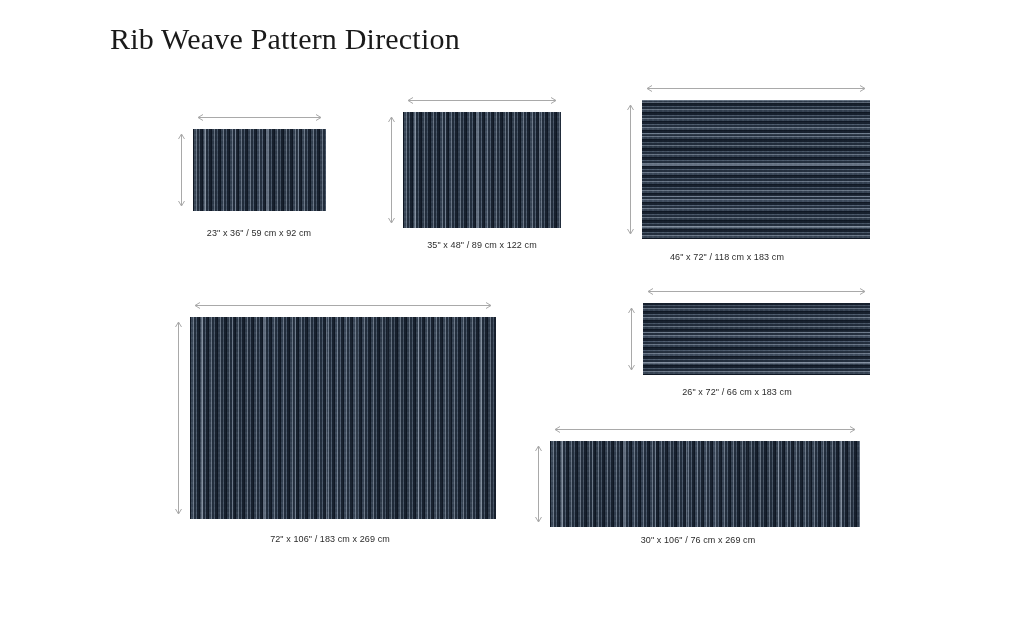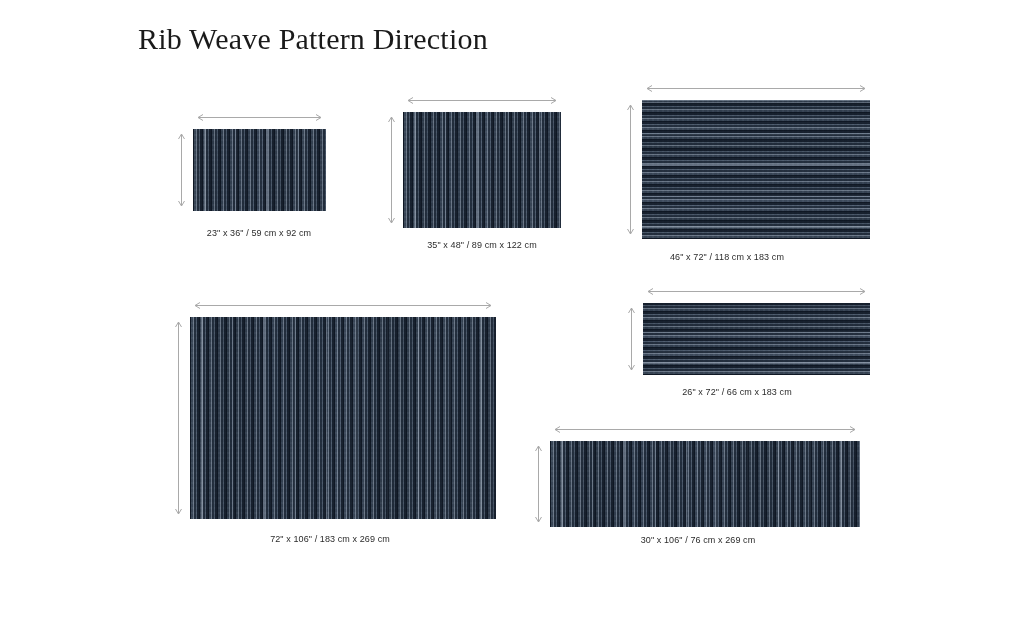--- a/index.html
+++ b/index.html
@@ -20,21 +20,20 @@
   #page-title {
     position: absolute;
     left: 110px;
     top: 21px;
     font-family: "Liberation Serif", serif;
     font-size: 30px;
     line-height: 36px;
     color: #1a1a1a;
     letter-spacing: 0.2px;
     white-space: nowrap;
-    margin-left: 28px;
   }
 
   
   .swatch-group { position: absolute; }
 
   .swatch {
     position: absolute;
     left: 0;
     top: 0;
     overflow: hidden;

